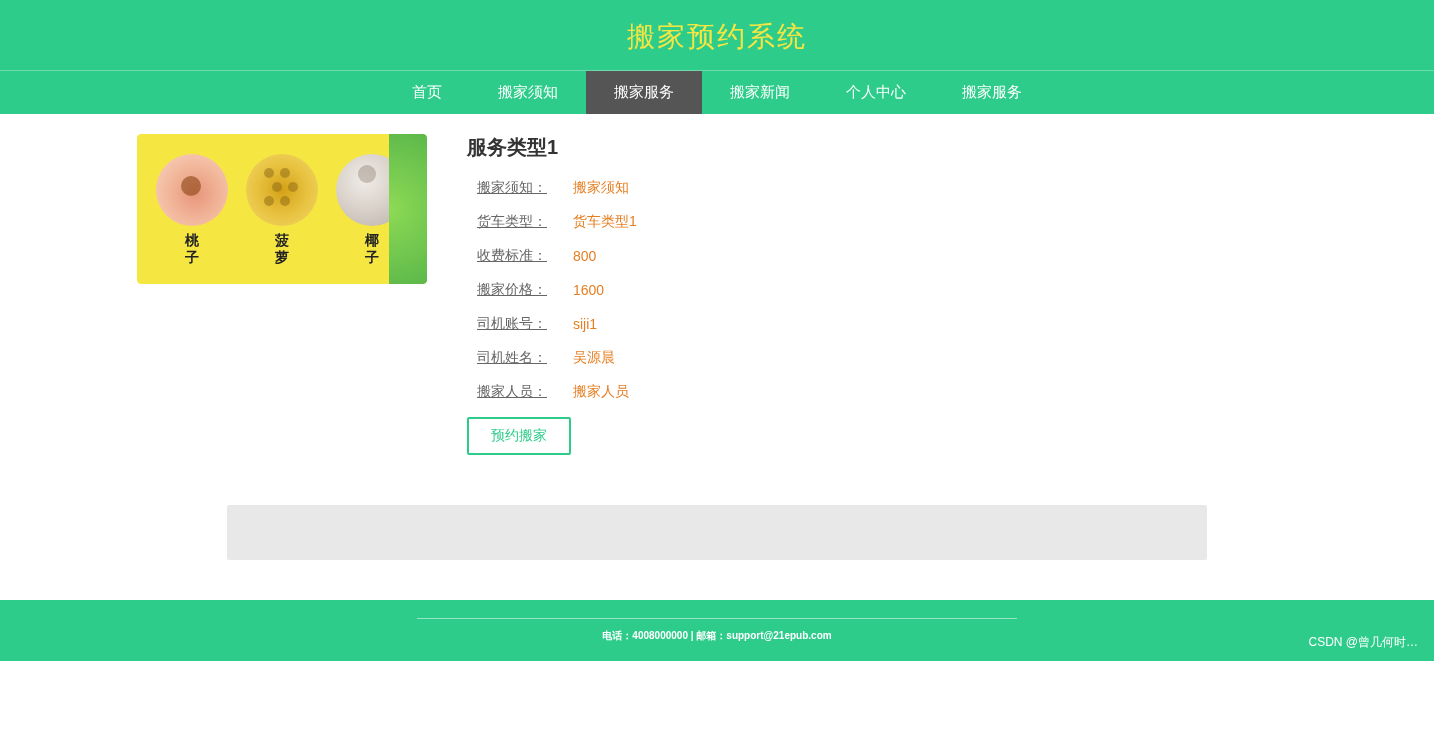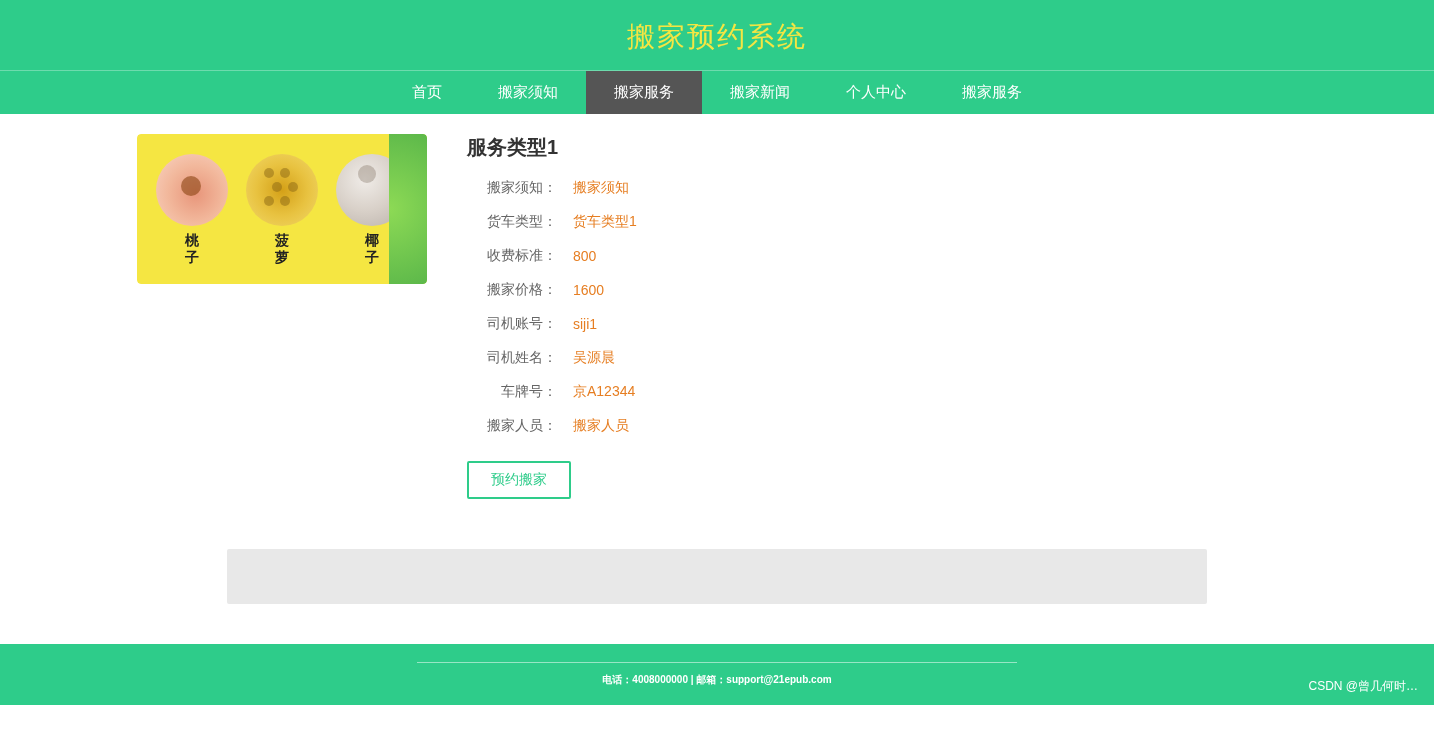--- a/index.html
+++ b/index.html
@@ -165,31 +165,32 @@
     }
     .detail-row {
       display: flex;
       align-items: center;
       margin-bottom: 16px;
       font-size: 14px;
     }
     .detail-label {
       color: #666;
       width: 90px;
-      text-align: right;
+      text-align: center;
       flex-shrink: 0;
+      text-decoration: underline;
     }
     .detail-value {
       color: #e67e22;
       margin-left: 16px;
     }
 
     .btn-book {
       display: inline-block;
-      margin-top: 10px;
+      margin-top: 0;
       padding: 8px 22px;
       border: 2px solid #2ecc8a;
       color: #2ecc8a;
       background: #fff;
       font-size: 14px;
       cursor: pointer;
       border-radius: 2px;
     }
 
     
@@ -287,24 +288,20 @@
     </div>
     <div class="detail-row">
       <span class="detail-label">司机账号：</span>
       <span class="detail-value">siji1</span>
     </div>
     <div class="detail-row">
       <span class="detail-label">司机姓名：</span>
       <span class="detail-value">吴源晨</span>
     </div>
     <div class="detail-row">
-      <span class="detail-label">车牌号：</span>
-      <span class="detail-value">京A12344</span>
-    </div>
-    <div class="detail-row">
       <span class="detail-label">搬家人员：</span>
       <span class="detail-value">搬家人员</span>
     </div>
 
     <button class="btn-book">预约搬家</button>
   </div>
 </div>
 
 <div style="max-width:980px;margin:30px auto 0;background:#e8e8e8;height:55px;border-radius:2px;"></div>
 

